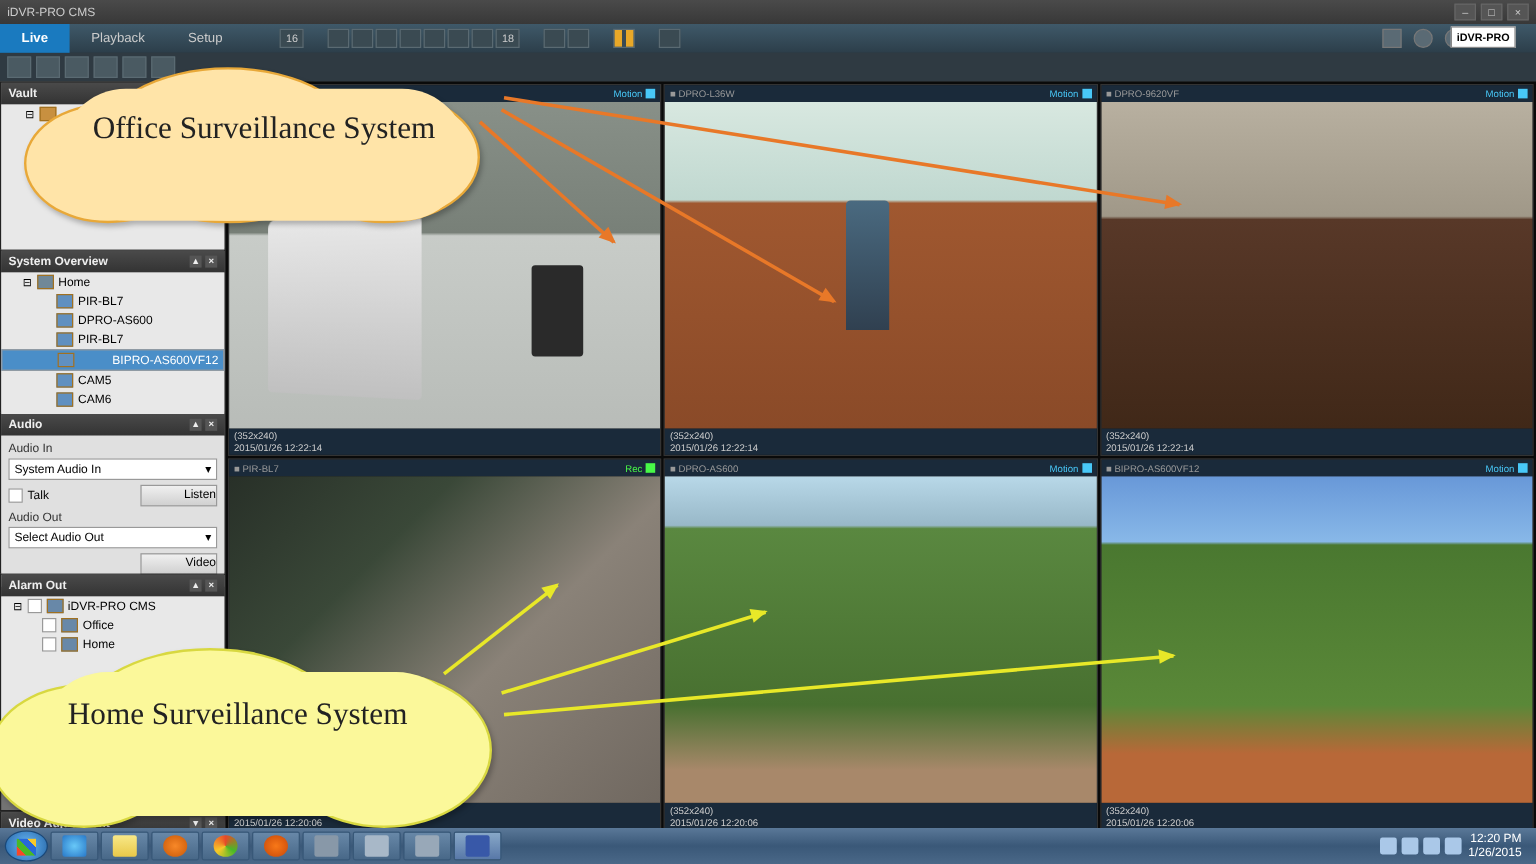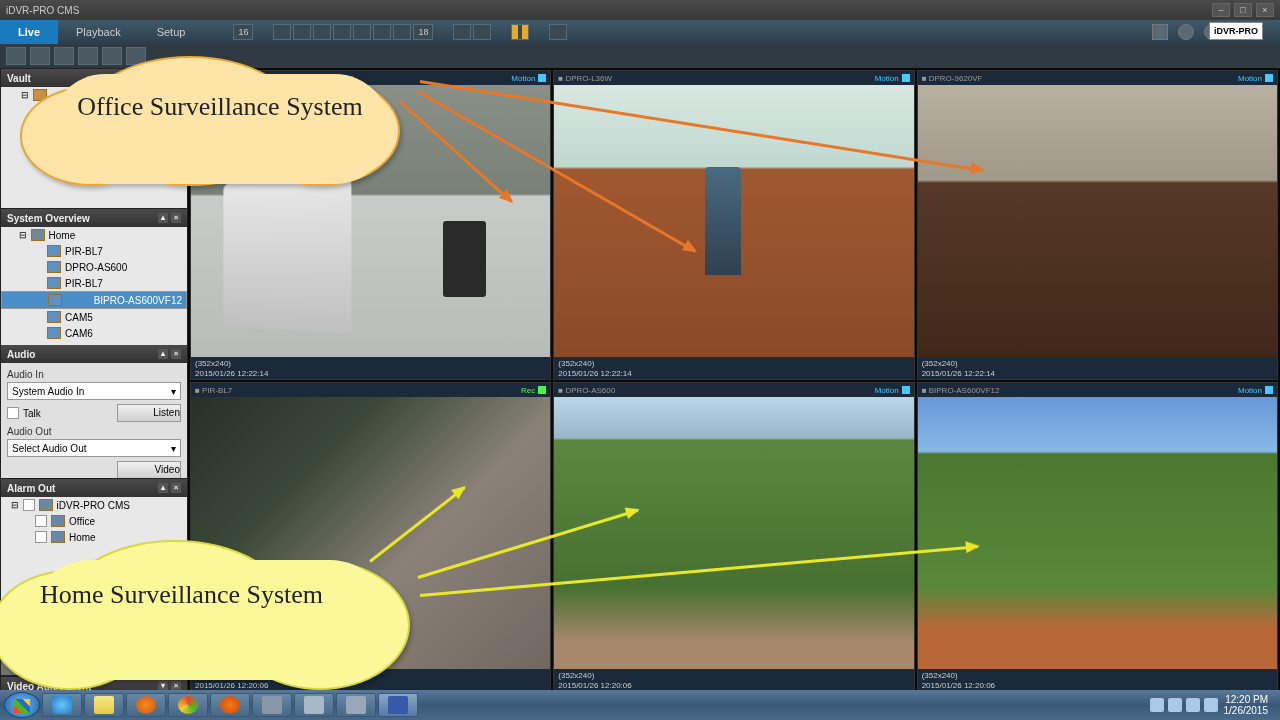--- a/index.html
+++ b/index.html
@@ -76,21 +76,21 @@
 .cloud-office .c2 { position:absolute; width:140px; height:100px; background:#ffe4a8; border:2px solid #e8a838; border-radius:50%; left:0px; top:40px; }
 .cloud-office .c3 { position:absolute; width:160px; height:110px; background:#ffe4a8; border:2px solid #e8a838; border-radius:50%; left:220px; top:30px; }
 .cloud-office .txt { position:absolute; left:40px; top:46px; width:320px; text-align:center; font-family:Georgia,serif; font-size:26px; color:#222; z-index:5; }
 .cloud-office .inner { position:absolute; width:340px; height:110px; background:#ffe4a8; left:30px; top:28px; border-radius:60px; }
 
 .cloud-home { left: -10px; top: 540px; }
 .cloud-home .c1 { position:absolute; width:230px; height:140px; background:#fbf89a; border:2px solid #d8d840; border-radius:50%; left:70px; top:0px; }
 .cloud-home .c2 { position:absolute; width:160px; height:120px; background:#fbf89a; border:2px solid #d8d840; border-radius:50%; left:0px; top:30px; }
 .cloud-home .c3 { position:absolute; width:180px; height:130px; background:#fbf89a; border:2px solid #d8d840; border-radius:50%; left:240px; top:20px; }
 .cloud-home .inner { position:absolute; width:360px; height:120px; background:#fbf89a; left:40px; top:20px; border-radius:70px; }
-.cloud-home .txt { position:absolute; left:50px; top:40px; width:340px; text-align:left; font-family:Georgia,serif; font-size:26px; color:#222; z-index:5; }
+.cloud-home .txt { position:absolute; left:38px; top:40px; width:340px; text-align:center; font-family:Georgia,serif; font-size:26px; color:#222; z-index:5; }
 
 
 .arrow { position:absolute; height:3px; transform-origin: left center; z-index:10; }
 .arrow::after { content:''; position:absolute; right:-2px; top:-5px; border-left:14px solid currentColor; border-top:6px solid transparent; border-bottom:6px solid transparent; }
 .arrow.orange { background:#e87828; color:#e87828; }
 .arrow.yellow { background:#e8e828; color:#e8e828; }
 
 
 .taskbar { position:absolute; bottom:0; left:0; right:0; height:30px; background:linear-gradient(#5a7898,#3a5878,#4a6888); display:flex; align-items:center; padding:0 4px; gap:2px; }
 .start { width:36px; height:26px; border-radius:50%; background:radial-gradient(circle,#68b8f8,#2868a8); border:1px solid #1a4878; position:relative; }

